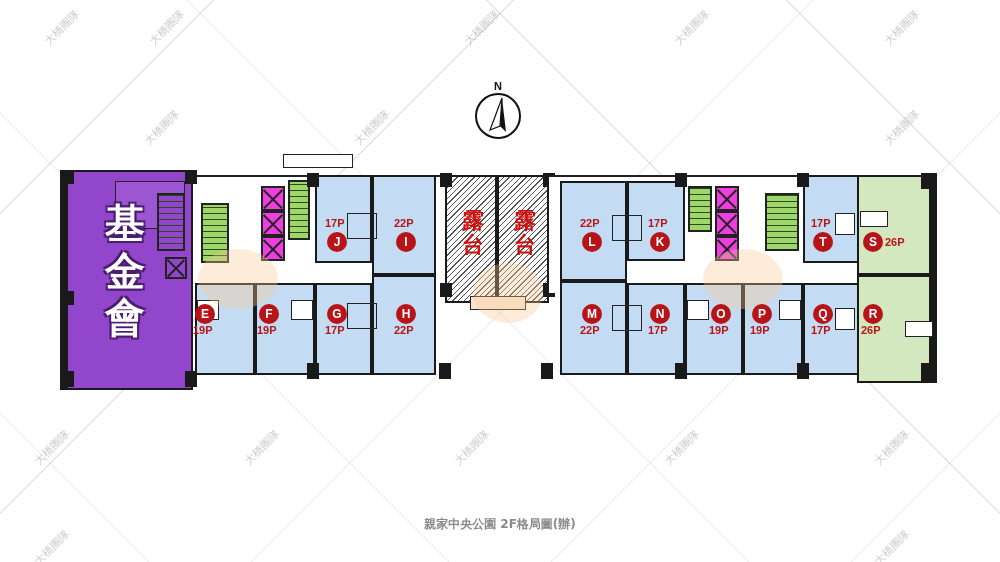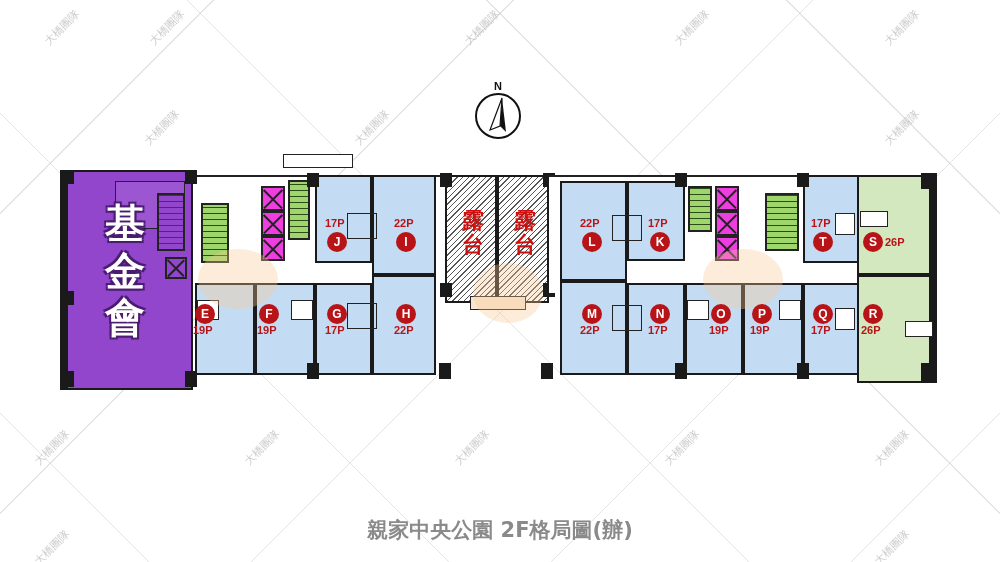--- a/index.html
+++ b/index.html
@@ -29,21 +29,21 @@
   .badge { position:absolute; width:20px; height:20px; border-radius:50%; background:#b81418; color:#fff;
            font-family:"Liberation Sans", sans-serif; font-weight:bold; font-size:12px; line-height:20px; text-align:center; }
   .cap { position:absolute; color:#b81418; font-family:"Liberation Sans", sans-serif; font-weight:bold; font-size:11px; }
   .terrace-label { position:absolute; color:#cc1010; font-weight:bold; font-size:22px; line-height:24px; width:26px; text-align:center; }
   .purple-label { position:absolute; color:#fff; font-weight:bold; font-size:40px; line-height:44px; width:48px; text-align:center;
      text-shadow: 0 0 3px #4b1d70, 2px 2px 0 #4b1d70, -2px -2px 0 #4b1d70, 2px -2px 0 #4b1d70, -2px 2px 0 #4b1d70; }
   .fixture { position:absolute; border:1.5px solid #222; background:#fff; box-sizing:border-box; }
   .tbl { position:absolute; border:1.5px solid #222; box-sizing:border-box; background:transparent; }
   .logo-wm { position:absolute; border-radius:50%; background:rgba(250,200,150,0.35); pointer-events:none; }
   .compass { position:absolute; left:470px; top:80px; width:56px; height:56px; }
-  .caption { position:absolute; left:0; width:1000px; top:516px; text-align:center; font-size:21px; font-weight:bold; color:#8a8a8a; }
+  .caption { position:absolute; left:0; width:1000px; top:516px; text-align:center; font-size:12px; font-weight:bold; color:#8a8a8a; }
   .balcony { position:absolute; background:#fff; border:1.5px solid #222; box-sizing:border-box; }
 </style>
 </head>
 <body>
 
 <div class="wm-grid"></div>
 <div class="wm-text" style="left:40px;top:20px;">大橋團隊</div>
 <div class="wm-text" style="left:145px;top:20px;">大橋團隊</div>
 <div class="wm-text" style="left:460px;top:20px;">大橋團隊</div>
 <div class="wm-text" style="left:670px;top:20px;">大橋團隊</div>

